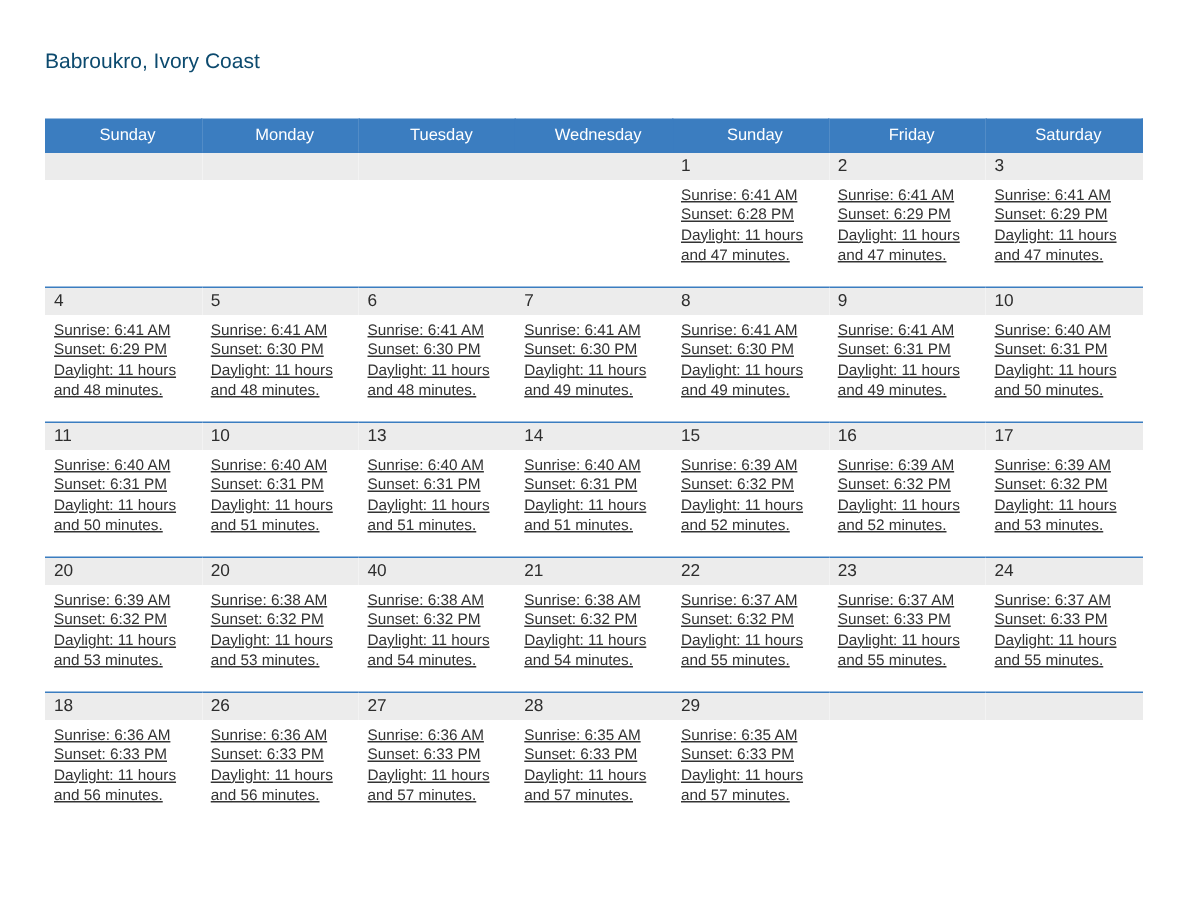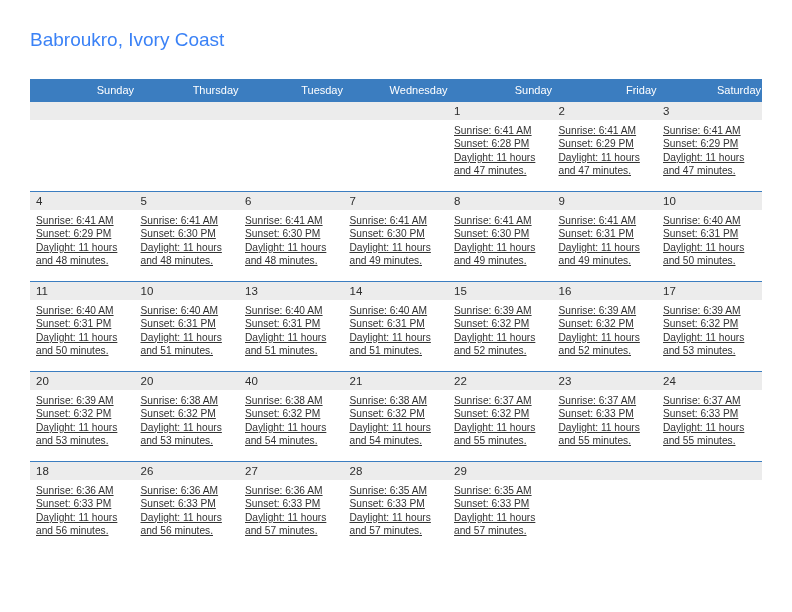--- a/index.html
+++ b/index.html
@@ -68,40 +68,40 @@
     flex: 0 0 auto;
     padding-right: 2px;
   }
   .month-title {
     font-size: 25px;
     color: #2b2b2b;
     line-height: 30px;
     font-weight: normal;
   }
   .location {
-    font-size: 19px;
-    color: #3b82f6;
+    font-size: 14px;
+    color: #0c4a6e;
     line-height: 20px;
     margin-top: 4px;
   }
 
   
   .calendar {
     width: 732px;
     margin-top: 7px;
     border-collapse: collapse;
     table-layout: fixed;
   }
 
   .weekday-row th {
     background: #3b7dc0;
     color: #ffffff;
     font-size: 11px;
     font-weight: normal;
-    text-align: right;
+    text-align: center;
     padding: 5px 0 5px 6px;
     height: 20px;
     border-right: 1px solid #3b7dc0;
   }
 
   .week-row td {
     vertical-align: top;
     padding: 0;
     border-top: 1.6px solid #3b7dc0;
     background: #ffffff;
@@ -142,21 +142,21 @@
     <div class="titles">
       <div class="location">Babroukro, Ivory Coast</div>
     </div>
 
   </div>
 
   <table class="calendar">
     <thead>
       <tr class="weekday-row">
         <th>Sunday</th>
-        <th>Thursday</th>
+        <th>Monday</th>
         <th>Tuesday</th>
         <th>Wednesday</th>
         <th>Sunday</th>
         <th>Friday</th>
         <th>Saturday</th>
       </tr>
     </thead>
     <tbody id="calendar-body">
         <tr class="week-row">
           <td class="day-cell blank">

